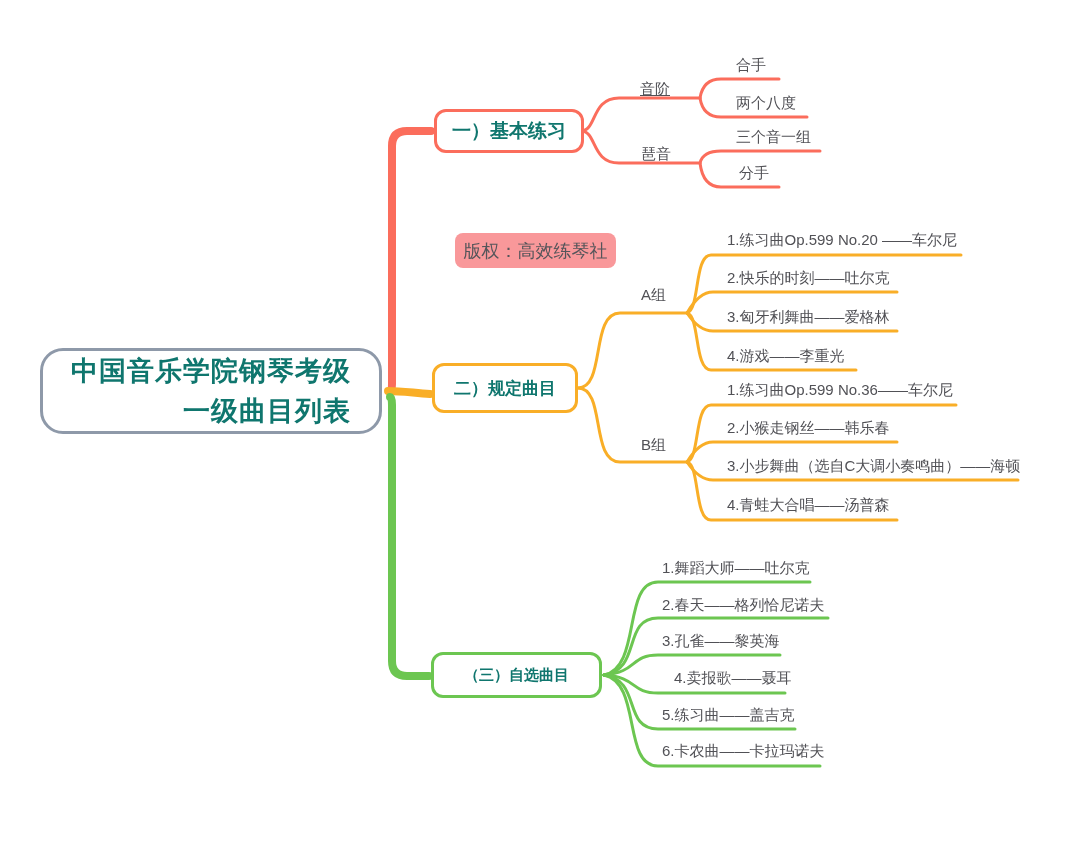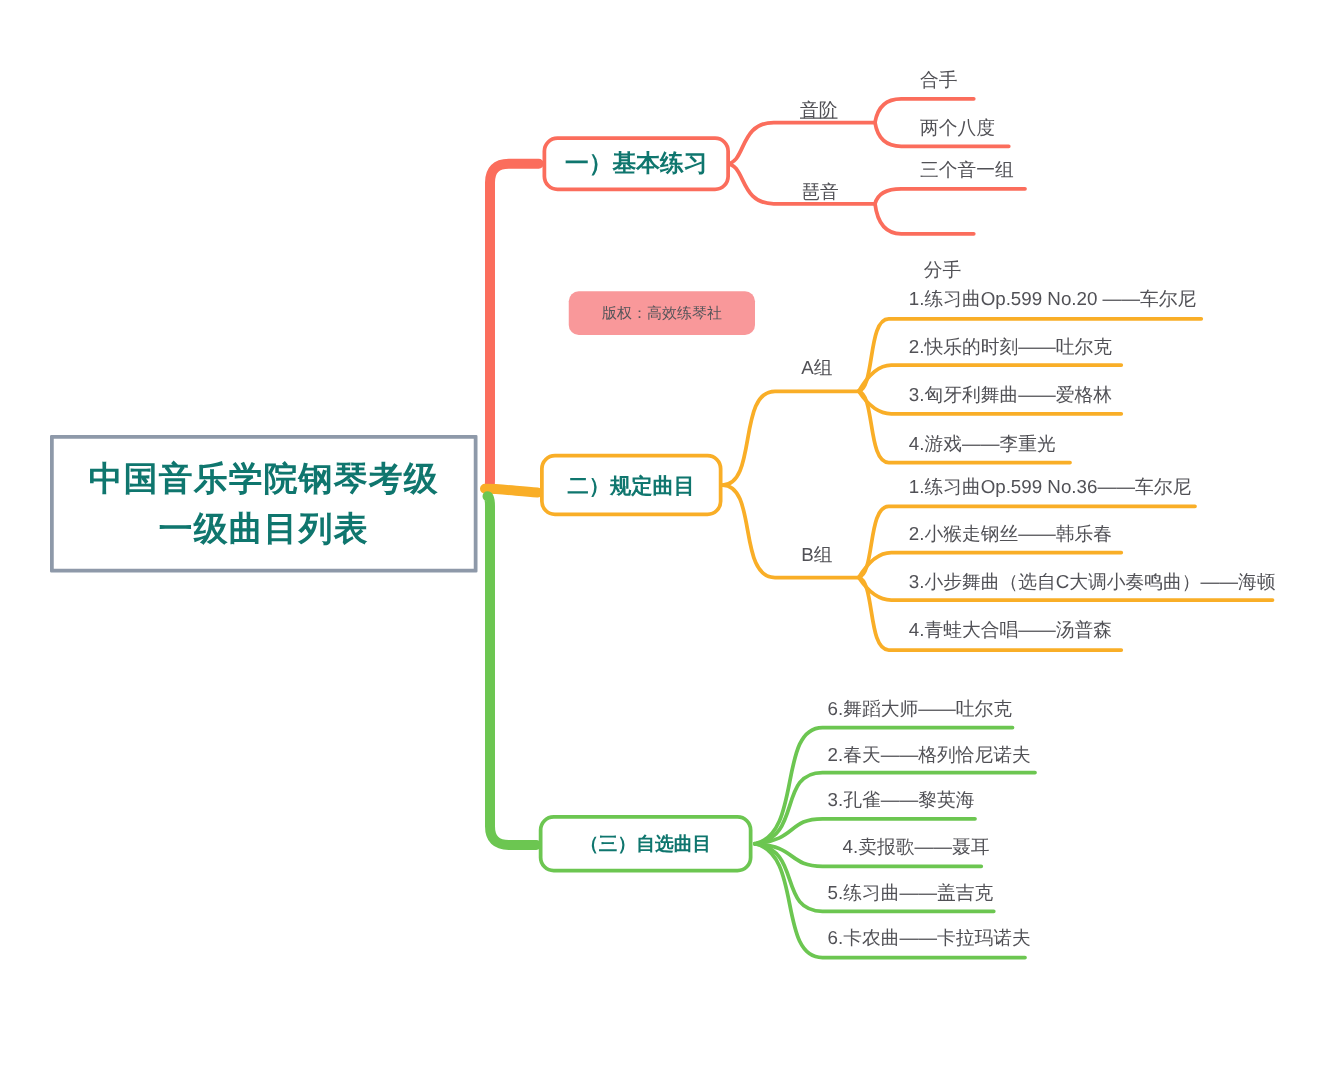--- a/index.html
+++ b/index.html
@@ -17,32 +17,32 @@
   .s1{stroke:var(--c-branch1);}
   .s2{stroke:var(--c-branch2);}
   .s3{stroke:var(--c-branch3);}
 
   .node{
     position:absolute;z-index:2;box-sizing:border-box;
     background:#ffffff;display:flex;align-items:center;justify-content:center;
     font-weight:bold;color:#0f766e;white-space:nowrap;
   }
   #root-node{
-    left:40px;top:348px;width:342px;height:110px;
-    border:3px solid var(--c-root_border);border-radius:1px;
-    font-size:27px;line-height:40px;text-align:center;letter-spacing:1px;
+    left:40px;top:348px;width:342px;height:86px;
+    border:3px solid var(--c-root_border);border-radius:23px;
+    font-size:27px;line-height:40px;text-align:right;letter-spacing:1px;
   }
   #branch1-node{left:434px;top:109px;width:150px;height:44px;border:3px solid var(--c-branch1);border-radius:12px;font-size:19px;}
   #branch2-node{left:432px;top:363px;width:146px;height:50px;border:3px solid var(--c-branch2);border-radius:12px;font-size:17px;}
   #branch3-node{left:431px;top:652px;width:171px;height:46px;border:3px solid var(--c-branch3);border-radius:12px;font-size:15px;}
   #copyright-badge{
-    position:absolute;z-index:2;left:455px;top:233px;width:149px;height:35px;
+    position:absolute;z-index:2;left:455px;top:233px;width:161px;height:35px;
     background:var(--c-badge_bg);border-radius:8px;
     display:flex;align-items:center;justify-content:center;
-    font-size:12px;color:#55555a;white-space:nowrap;
+    font-size:18px;color:#55555a;white-space:nowrap;
   }
   .leaf{
     position:absolute;z-index:2;
     font-size:15px;line-height:18px;color:#515156;white-space:nowrap;
   }
 </style>
 </head>
 <body>
 
 <div id="canvas">
@@ -106,33 +106,33 @@
   </div>
   <div class="node" id="branch3-node">
     <span>（三）自选曲目</span>
   </div>
 
   <div class="leaf" style="left:640px;top:80px;text-decoration:underline;">音阶</div>
   <div class="leaf" style="left:736px;top:56px;">合手</div>
   <div class="leaf" style="left:736px;top:94px;">两个八度</div>
   <div class="leaf" style="left:641px;top:145px;">琶音</div>
   <div class="leaf" style="left:736px;top:128px;">三个音一组</div>
-  <div class="leaf" style="left:739px;top:164px;margin-top:44px;">分手</div>
+  <div class="leaf" style="left:739px;top:164px;">分手</div>
 
   <div class="leaf" style="left:641px;top:286px;">A组</div>
   <div class="leaf" style="left:727px;top:231px;">1.练习曲Op.599 No.20 ——车尔尼</div>
   <div class="leaf" style="left:727px;top:269px;">2.快乐的时刻——吐尔克</div>
   <div class="leaf" style="left:727px;top:308px;">3.匈牙利舞曲——爱格林</div>
   <div class="leaf" style="left:727px;top:347px;">4.游戏——李重光</div>
   <div class="leaf" style="left:641px;top:436px;">B组</div>
   <div class="leaf" style="left:727px;top:381px;">1.练习曲Op.599 No.36——车尔尼</div>
   <div class="leaf" style="left:727px;top:419px;">2.小猴走钢丝——韩乐春</div>
   <div class="leaf" style="left:727px;top:457px;">3.小步舞曲（选自C大调小奏鸣曲）——海顿</div>
   <div class="leaf" style="left:727px;top:496px;">4.青蛙大合唱——汤普森</div>
 
-  <div class="leaf" style="left:662px;top:559px;">6.舞蹈大师——吐尔克</div>
+  <div class="leaf" style="left:662px;top:559px;">1.舞蹈大师——吐尔克</div>
   <div class="leaf" style="left:662px;top:596px;">2.春天——格列恰尼诺夫</div>
   <div class="leaf" style="left:662px;top:632px;">3.孔雀——黎英海</div>
   <div class="leaf" style="left:662px;top:669px;margin-left:12px;">4.卖报歌——聂耳</div>
   <div class="leaf" style="left:662px;top:706px;">5.练习曲——盖吉克</div>
   <div class="leaf" style="left:662px;top:742px;">6.卡农曲——卡拉玛诺夫</div>
 
 </div>
 
 </body></html>

